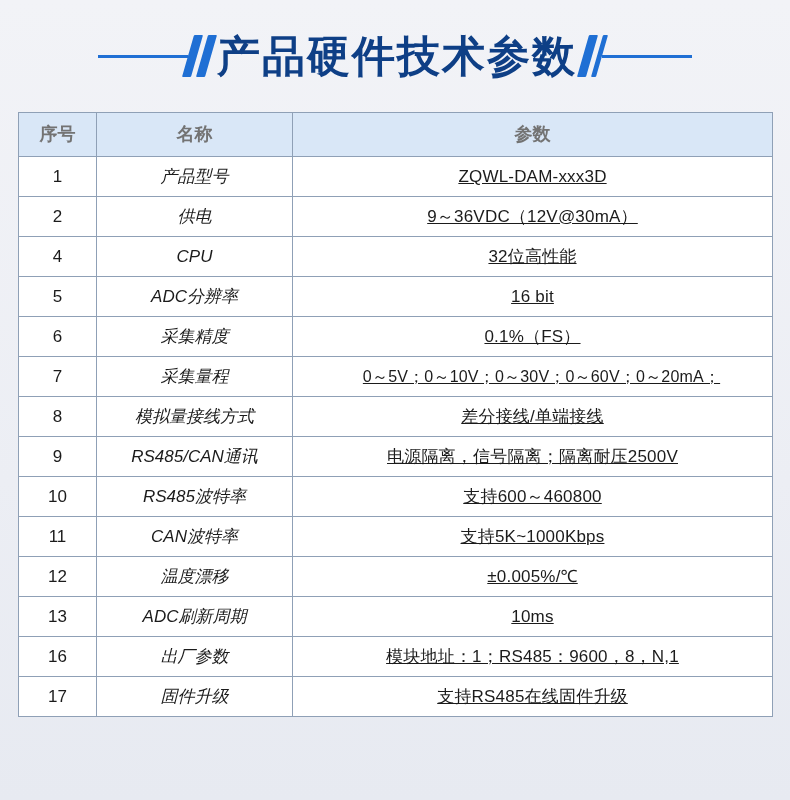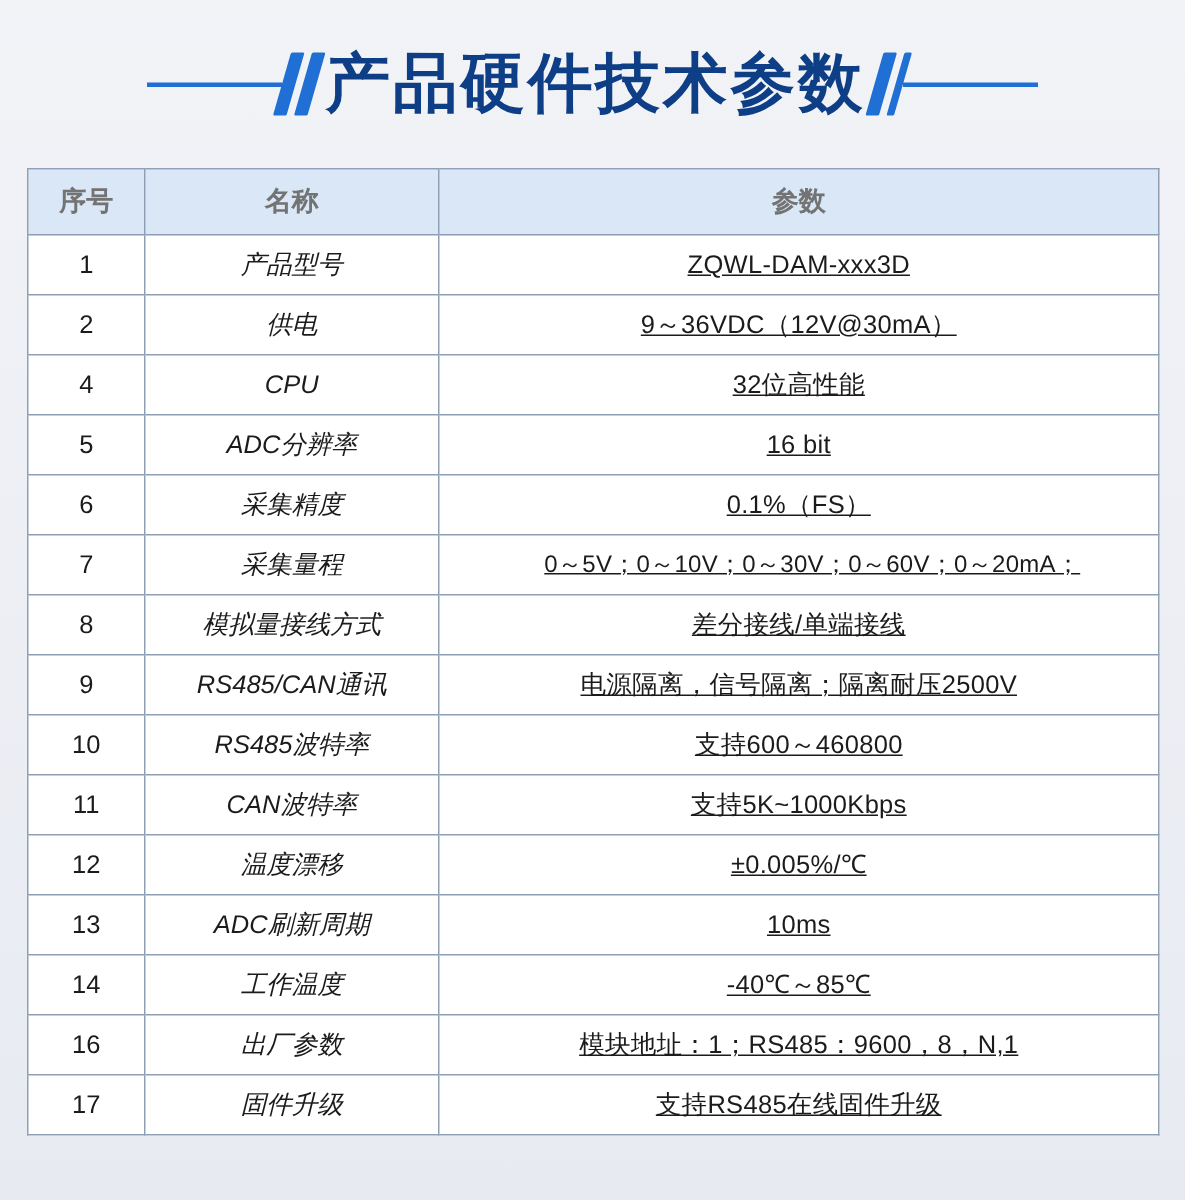--- a/index.html
+++ b/index.html
@@ -192,25 +192,20 @@
           <td class="num">12</td>
           <td class="name">温度漂移</td>
           <td class="val">±0.005%/℃</td>
         </tr>
         <tr>
           <td class="num">13</td>
           <td class="name">ADC刷新周期</td>
           <td class="val">10ms</td>
         </tr>
         <tr>
-          <td class="num">14</td>
-          <td class="name">工作温度</td>
-          <td class="val">-40℃～85℃</td>
-        </tr>
-        <tr>
           <td class="num">16</td>
           <td class="name">出厂参数</td>
           <td class="val">模块地址：1；RS485：9600，8，N,1</td>
         </tr>
         <tr>
           <td class="num">17</td>
           <td class="name">固件升级</td>
           <td class="val">支持RS485在线固件升级</td>
         </tr>
       </tbody>

